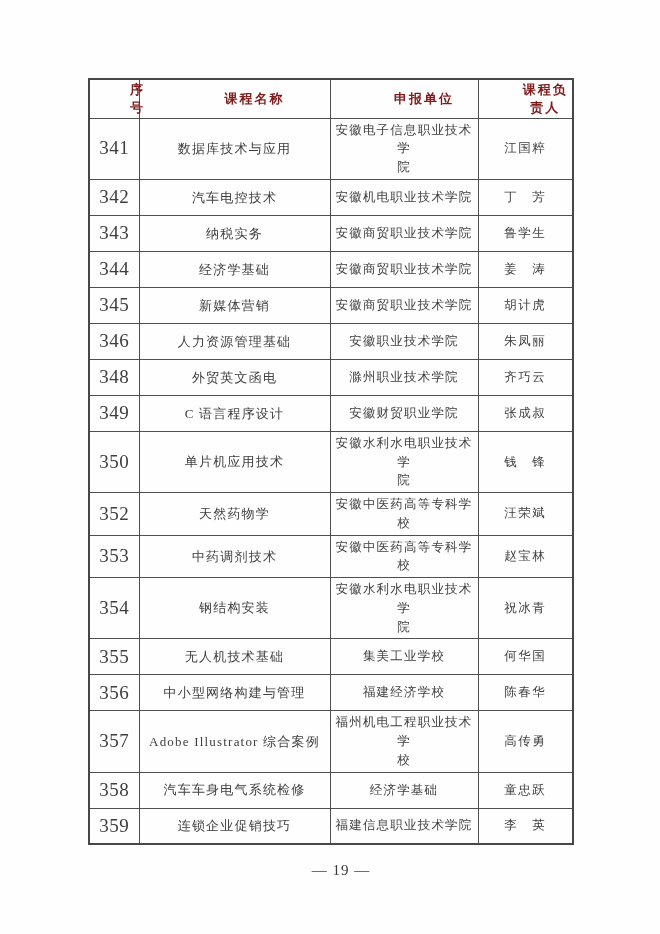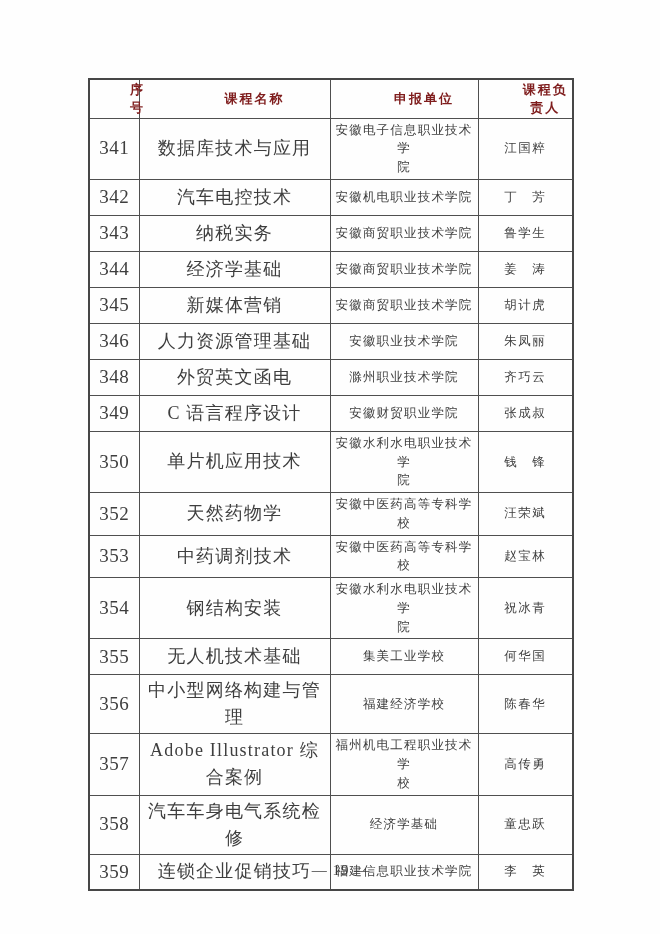--- a/index.html
+++ b/index.html
@@ -45,21 +45,21 @@
     color: #3e3e3e;
     padding: 2px 4px;
     white-space: pre-line;
   }
   td.cell-no {
     font-size: 19px;
     letter-spacing: 0.5px;
   }
   td.cell-course {
     letter-spacing: 1.2px;
-    font-size: 18px;
+    font-size: 13px;
     margin-left: 37px;
   }
   td.cell-unit {
     letter-spacing: 1.2px;
   }
   td.cell-leader {
     letter-spacing: 1.5px;
   }
   .col-no     { width: 50px; }
   .col-course { width: 191px; }

